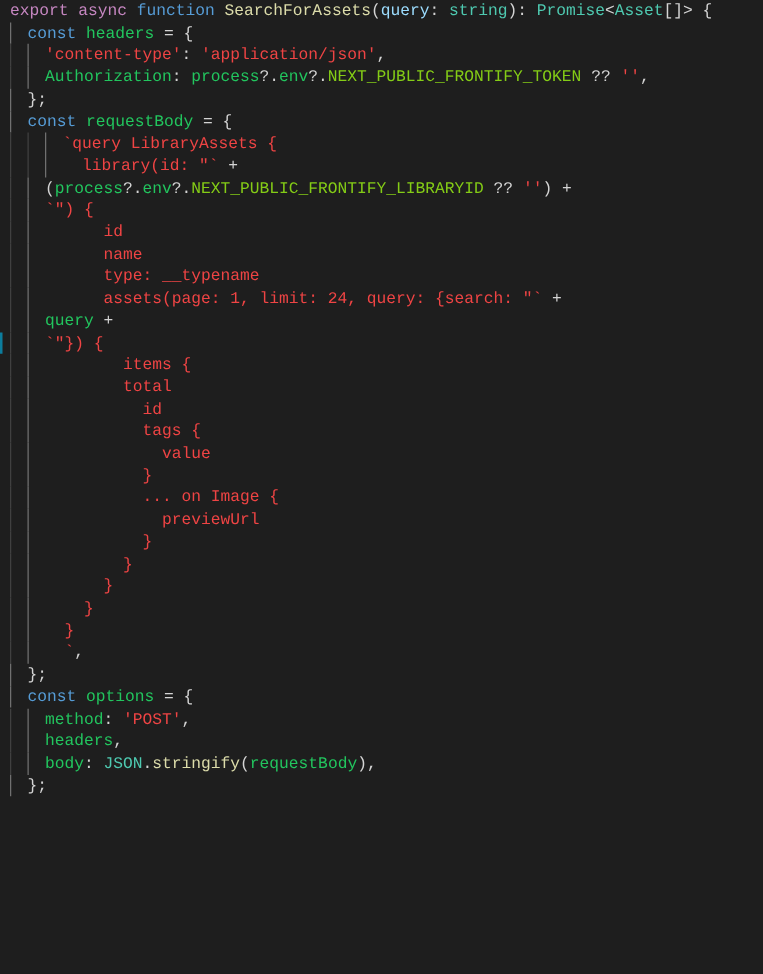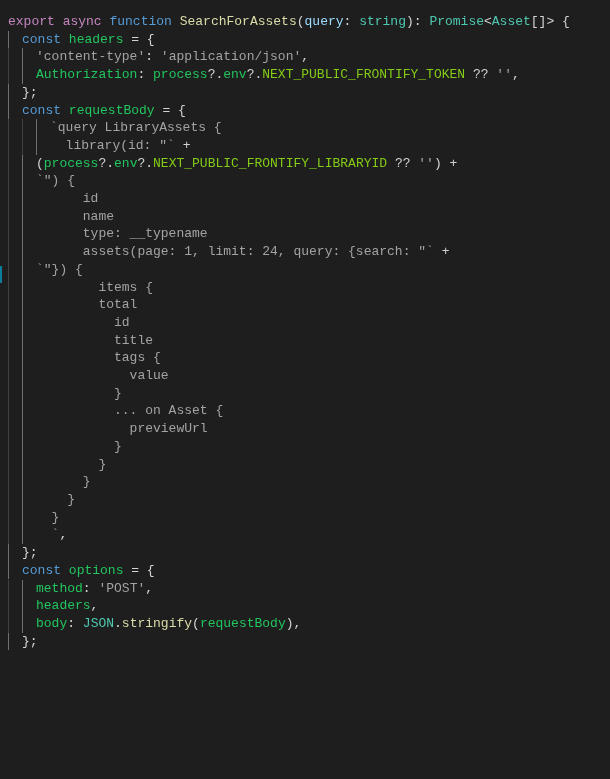--- a/index.html
+++ b/index.html
@@ -8,33 +8,33 @@
     width: 610px;
     height: 779px;
     background: #1e1e1e;
     font-family: Consolas, "Courier New", monospace;
     font-size: 13px;
     line-height: 17.7px;
     overflow: hidden;
   }
   .editor {
     position: relative;
-    padding: 13px 0 0 8px;
+    padding: 0 0 0 8px;
   }
   .line {
     white-space: pre;
     color: #d4d4d4;
   }
   
   .k-export   { color: #c586c0; } 
   .k-control  { color: #569cd6; } 
   .fn-name    { color: #dcdcaa; } 
   .type       { color: #4ec9b0; } 
   .var        { color: #22c55e; }
-  .str        { color: #a3a3a3; }
+  .str        { color: #ef4444; }
   .param      { color: #9cdcfe; }
   .envprop    { color: #84cc16; } 
 
   
   .ig {
     display: inline-block;
     border-left: 1px solid #404040;
     width: 14px;
     height: 17.7px;
     vertical-align: top;
@@ -77,29 +77,29 @@
       <div class="line"></div>
       <div class="line"><span class="ig active"></span><span class="k-control">const</span> <span class="var">requestBody</span> = {</div>
       <div class="line"><span class="ig"></span><span class="ig"></span><span class="ig active"></span><span class="str">`query LibraryAssets {</span></div>
       <div class="line"><span class="ig"></span><span class="ig"></span><span class="ig active"></span><span class="str">  library(id: "`</span> +</div>
       <div class="line"><span class="ig"></span><span class="ig active"></span>(<span class="var">process</span>?.<span class="var">env</span>?.<span class="envprop">NEXT_PUBLIC_FRONTIFY_LIBRARYID</span> ?? <span class="str">''</span>) +</div>
       <div class="line"><span class="ig"></span><span class="ig active"></span><span class="str">`") {</span></div>
       <div class="line"><span class="ig"></span><span class="ig active"></span><span class="str">      id</span></div>
       <div class="line"><span class="ig"></span><span class="ig active"></span><span class="str">      name</span></div>
       <div class="line"><span class="ig"></span><span class="ig active"></span><span class="str">      type: __typename</span></div>
       <div class="line"><span class="ig"></span><span class="ig active"></span><span class="str">      assets(page: 1, limit: 24, query: {search: "`</span> +</div>
+      <div class="line"><span class="ig"></span><span class="ig active"></span><span class="var">query</span> +</div>
       <div class="line"><span class="ig"></span><span class="ig active"></span><span class="str">`"}) {</span></div>
       <div class="line"><span class="ig"></span><span class="ig active"></span><span class="str">        items {</span></div>
       <div class="line"><span class="ig"></span><span class="ig active"></span><span class="str">        total</span></div>
       <div class="line"><span class="ig"></span><span class="ig active"></span><span class="str">          id</span></div>
-      <div class="line"><span class="ig"></span><span class="ig active"></span><span class="str">          title</span></div>
       <div class="line"><span class="ig"></span><span class="ig active"></span><span class="str">          tags {</span></div>
       <div class="line"><span class="ig"></span><span class="ig active"></span><span class="str">            value</span></div>
       <div class="line"><span class="ig"></span><span class="ig active"></span><span class="str">          }</span></div>
-      <div class="line"><span class="ig"></span><span class="ig active"></span><span class="str">          ... on Asset {</span></div>
+      <div class="line"><span class="ig"></span><span class="ig active"></span><span class="str">          ... on Image {</span></div>
       <div class="line"><span class="ig"></span><span class="ig active"></span><span class="str">            previewUrl</span></div>
       <div class="line"><span class="ig"></span><span class="ig active"></span><span class="str">          }</span></div>
       <div class="line"><span class="ig"></span><span class="ig active"></span><span class="str">        }</span></div>
       <div class="line"><span class="ig"></span><span class="ig active"></span><span class="str">      }</span></div>
       <div class="line"><span class="ig"></span><span class="ig active"></span><span class="str">    }</span></div>
       <div class="line"><span class="ig"></span><span class="ig active"></span><span class="str">  }</span></div>
       <div class="line"><span class="ig"></span><span class="ig active"></span><span class="str">  `</span>,</div>
       <div class="line"><span class="ig active"></span>};</div>
       <div class="line"><span class="ig active"></span><span class="k-control">const</span> <span class="var">options</span> = {</div>
       <div class="line"><span class="ig"></span><span class="ig active"></span><span class="var">method</span>: <span class="str">'POST'</span>,</div>

